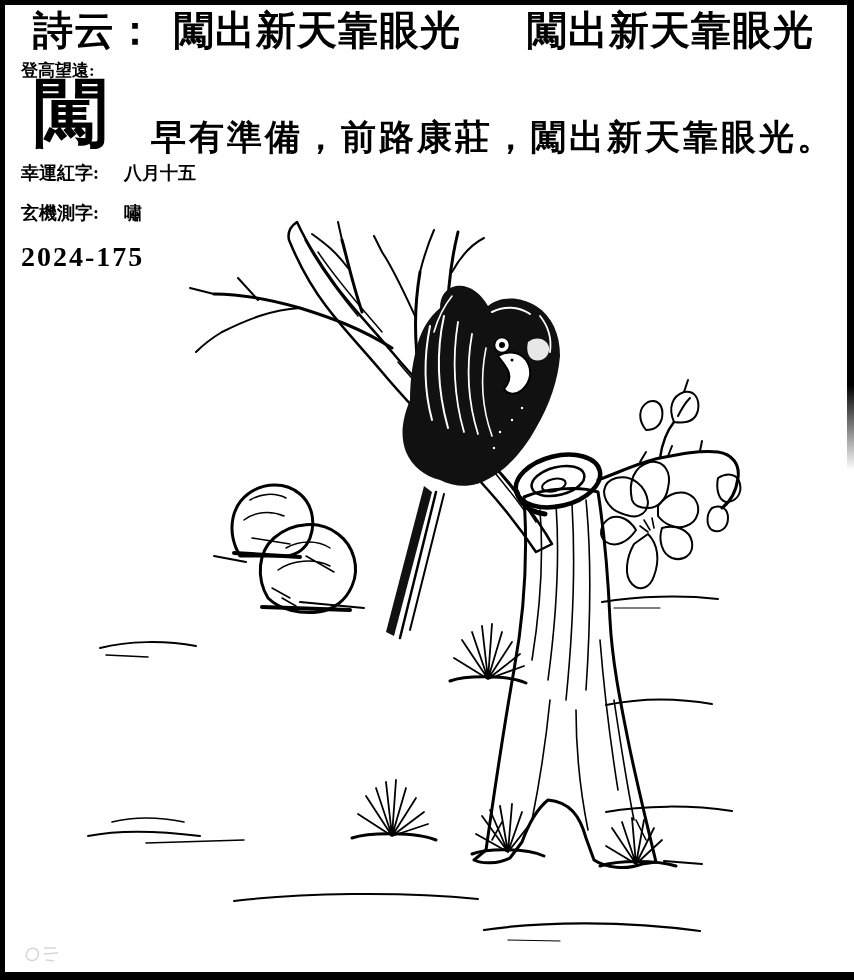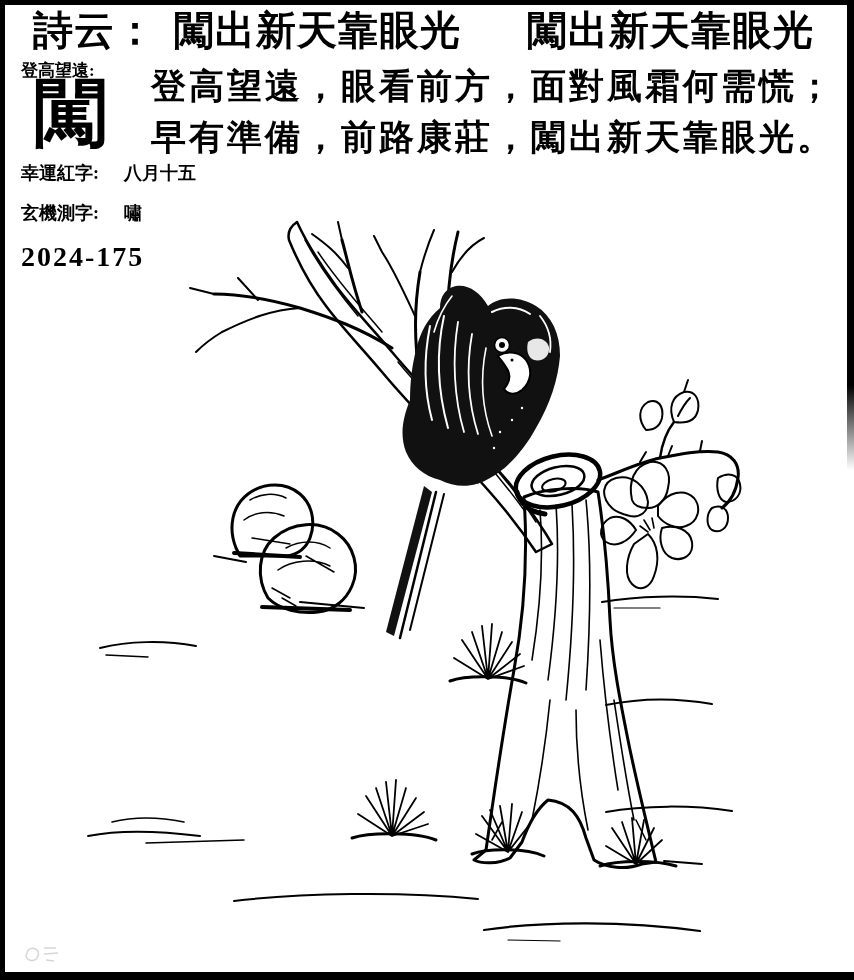--- a/index.html
+++ b/index.html
@@ -185,21 +185,20 @@
 
   <div class="txt verse-top">
     <span>詩云：</span>
     <span class="v-left">闖出新天靠眼光</span>
     <span class="v-right">闖出新天靠眼光</span>
   </div>
 
   <div class="txt word-label">登高望遠:</div>
   <div class="txt word-char">闖</div>
 
-  <div class="txt poem-line1">登高望遠，眼看前方，面對風霜何需慌；</div>
   <div class="txt poem-line2">早有準備，前路康莊，闖出新天靠眼光。</div>
 
   <div class="txt kv lucky-row">
     <span>幸運紅字:</span>
     <span class="val">八月十五</span>
   </div>
 
   <div class="txt kv mystic-row">
     <span>玄機測字:</span>
     <span class="val">嘯</span>

